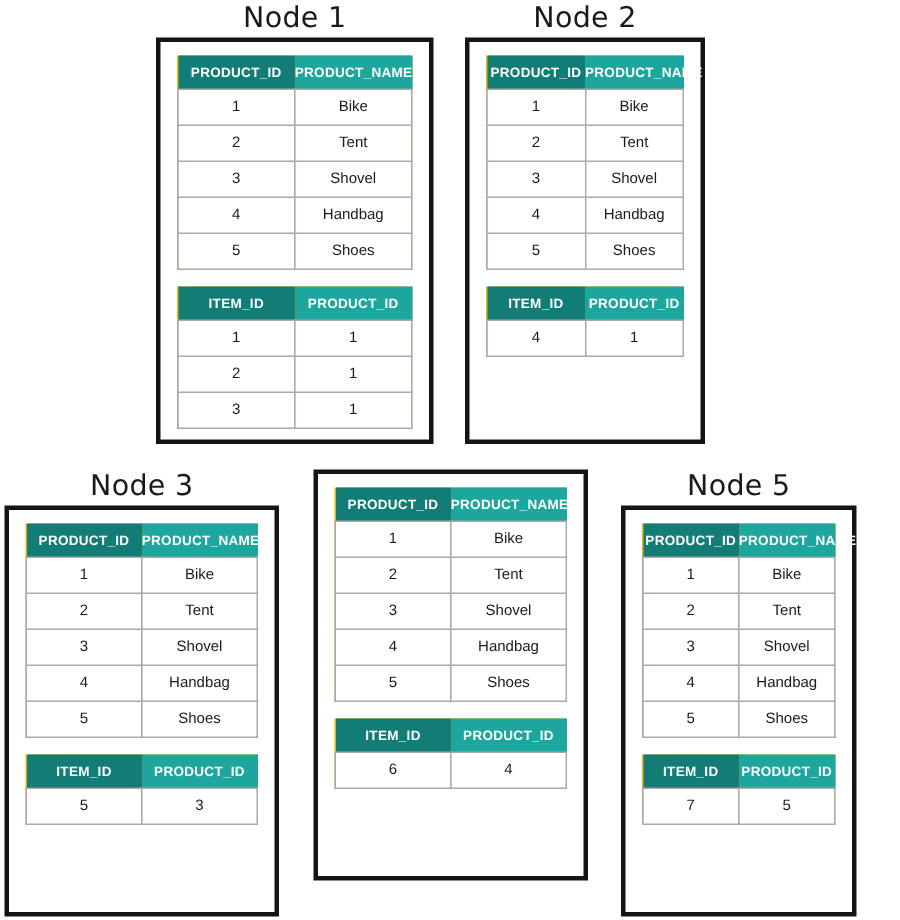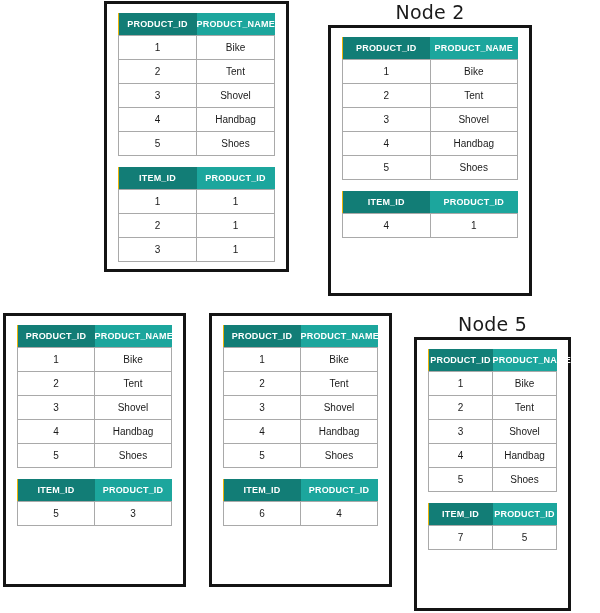--- a/index.html
+++ b/index.html
@@ -73,35 +73,36 @@
     color: #1a1a1a;
     text-align: center;
     border: 1px solid #a9a9a9;
     background: #ffffff;
     white-space: nowrap;
   }
 
   
   #node-1 { left: 104px; top: 1px;   width: 185px; }
   #node-1 .node-box { height: 271px; }
-  #node-2 { left: 328px; top: 1px;   width: 204px; }
+  #node-2 { left: 310px; top: 1px;   width: 160px; }
   #node-2 .node-box { height: 271px; }
   #node-3 { left: 3px;   top: 313px; width: 183px; }
   #node-3 .node-box { height: 274px; }
   #node-4 { left: 209px; top: 313px; width: 183px; }
   #node-4 .node-box { height: 274px; }
   #node-5 { left: 414px; top: 313px; width: 157px; }
   #node-5 .node-box { height: 274px; }
 </style>
 </head>
 <body>
 
 <div class="canvas">
 
   <div class="node" id="node-1">
+    <div class="node-title">Node 1</div>
     <div class="node-box">
       <table class="tbl">
         <thead>
           <tr>
             <th class="c0">PRODUCT_ID</th>
             <th class="c1">PRODUCT_NAME</th>
           </tr>
         </thead>
         <tbody>
           <tr>
@@ -195,20 +196,21 @@
           <tr>
             <td>4</td>
             <td>1</td>
           </tr>
         </tbody>
       </table>
     </div>
   </div>
 
   <div class="node" id="node-3">
+    <div class="node-title">Node 3</div>
     <div class="node-box">
       <table class="tbl">
         <thead>
           <tr>
             <th class="c0">PRODUCT_ID</th>
             <th class="c1">PRODUCT_NAME</th>
           </tr>
         </thead>
         <tbody>
           <tr>

